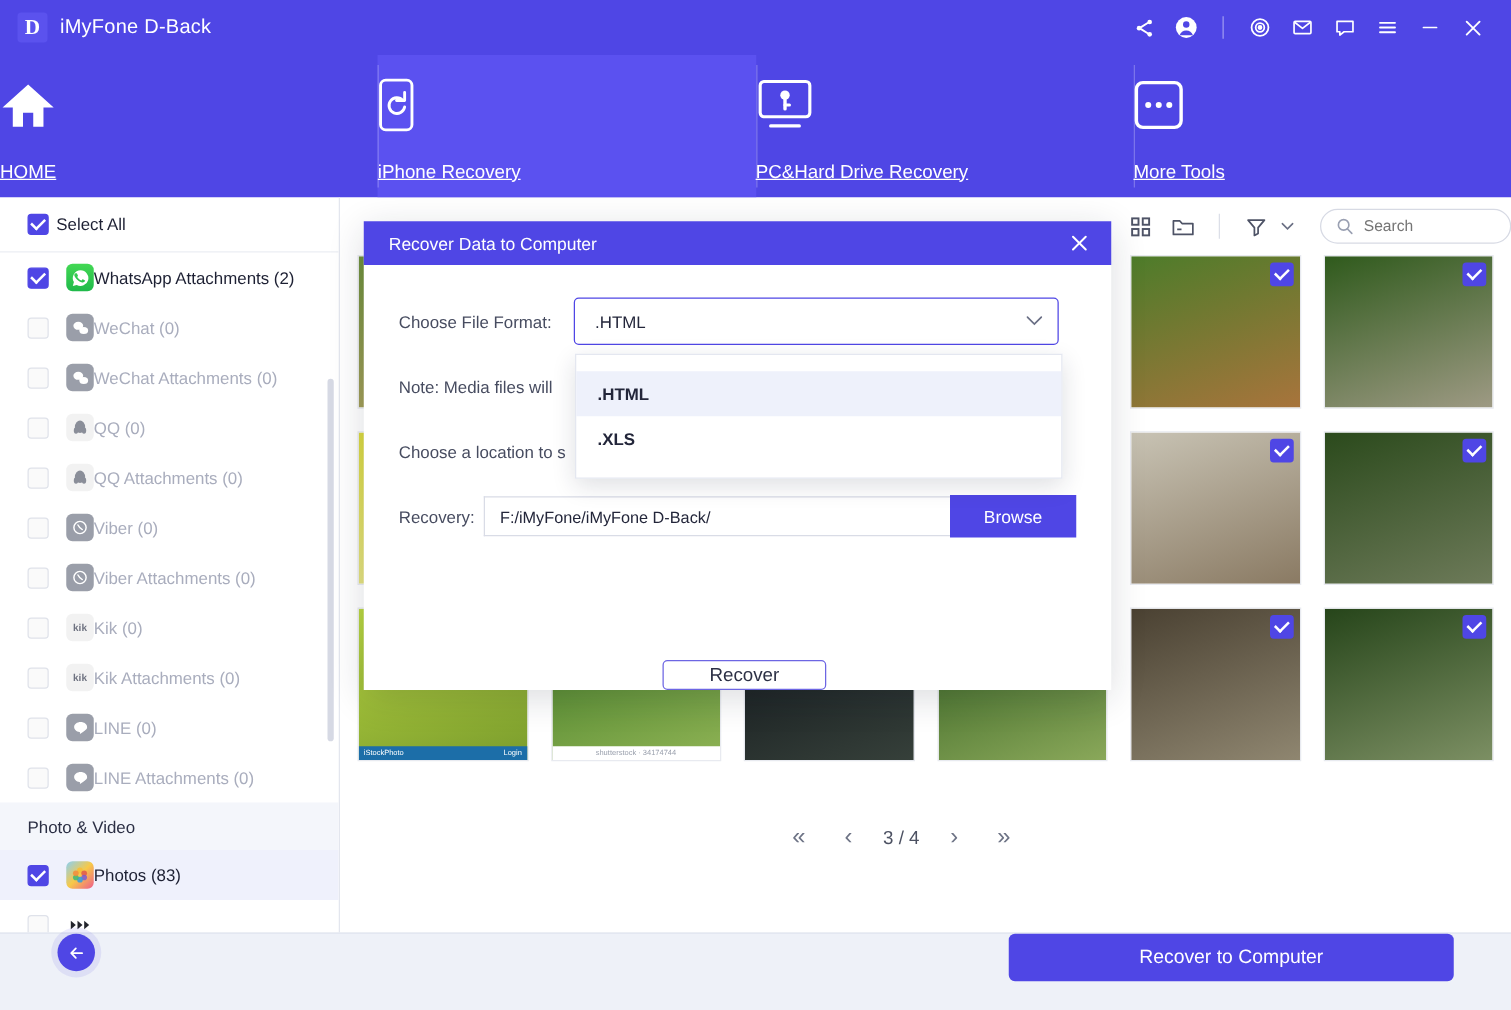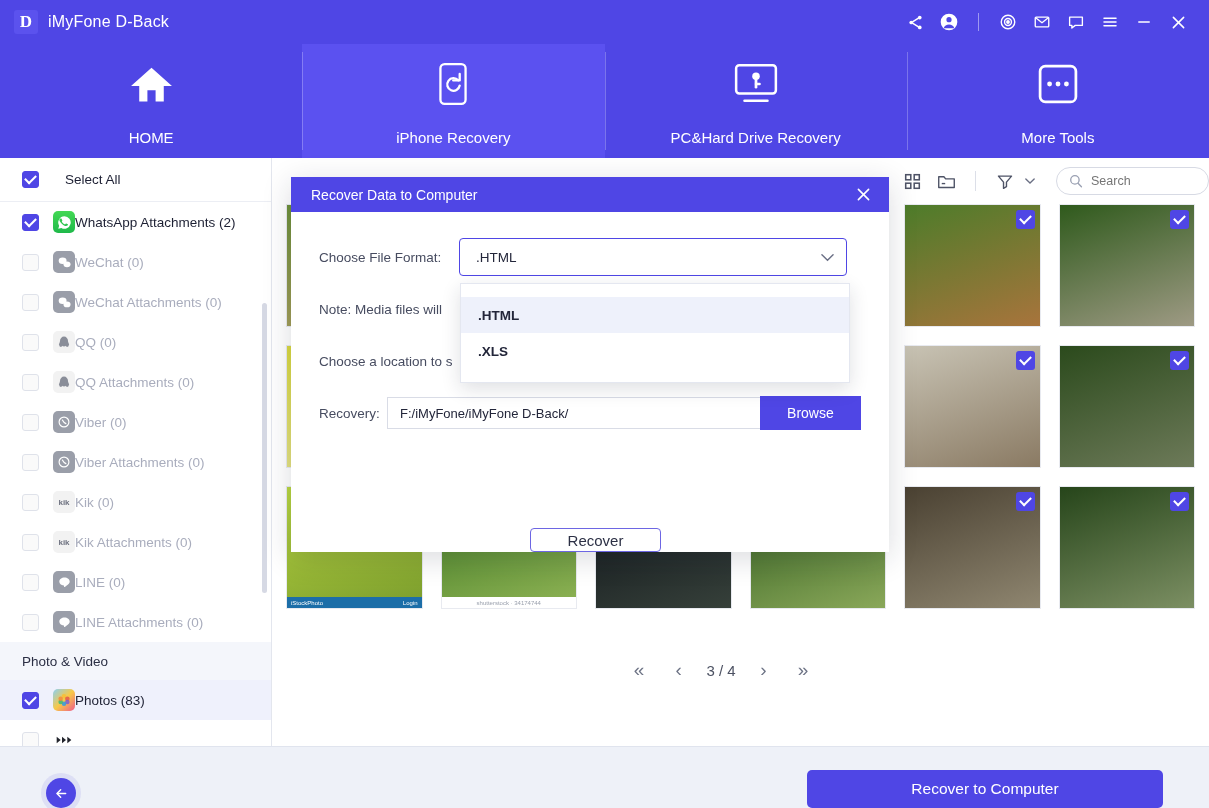--- a/index.html
+++ b/index.html
@@ -61,26 +61,27 @@
   
   .navbar {
     position: absolute; top: 44px; left: 0;
     width: 1209px; height: 114px;
     background: #4f46e5;
     display: flex;
   }
   .nav-tab {
     flex: 1 1 0;
     display: flex; flex-direction: column;
-    align-items: center; justify-content: center;
+    justify-content: center;
     color: #ffffff;
     cursor: pointer;
     position: relative;
     gap: 22px;
     padding-top: 4px;
+    text-decoration: underline;
   }
   .nav-tab.alt { background: #5b51f0; }
   .nav-tab + .nav-tab::before {
     content: "";
     position: absolute; left: 0; top: 8px; bottom: 8px;
     width: 1px; background: rgba(255,255,255,.25);
   }
   .nav-label { font-size: 15px; }
   .nav-ico { height: 46px; display: flex; align-items: center; }
 
@@ -92,21 +93,21 @@
     border-right: 1px solid #e3e6ee;
     overflow: hidden;
   }
   .select-all {
     height: 44px;
     display: flex; align-items: center;
     padding-left: 22px;
     border-bottom: 1px solid #eceef4;
     cursor: pointer;
   }
-  .select-all .lbl { margin-left: 26px; font-size: 13.5px; color: #1d2033; }
+  .select-all .lbl { margin-left: 6px; font-size: 13.5px; color: #1d2033; }
   .side-list { position: relative; height: 544px; }
   .side-row {
     height: 40px;
     display: flex; align-items: center;
     padding-left: 22px;
     cursor: pointer;
   }
   .side-row .app-ico {
     width: 22px; height: 22px;
     border-radius: 5px;
@@ -243,21 +244,21 @@
   }
   .pg-btn { cursor: pointer; width: 24px; text-align: center; font-size: 19px; color: #6e7486; }
   .pg-num { font-size: 15px; color: #4c5162; }
 
   
   .bottombar {
     position: absolute; left: 0; top: 746px;
     width: 1209px; height: 62px;
     background: #eef1f8;
     border-top: 1px solid #e0e4ee;
-    display: flex; align-items: flex-end;
+    display: flex; align-items: flex-start;
   }
   .back-btn {
     margin-left: 46px;
     width: 30px; height: 30px;
     border-radius: 50%;
     background: #4f46e5;
     color: #fff;
     display: flex; align-items: center; justify-content: center;
     cursor: pointer;
     box-shadow: 0 0 0 5px rgba(79,70,229,.10);

